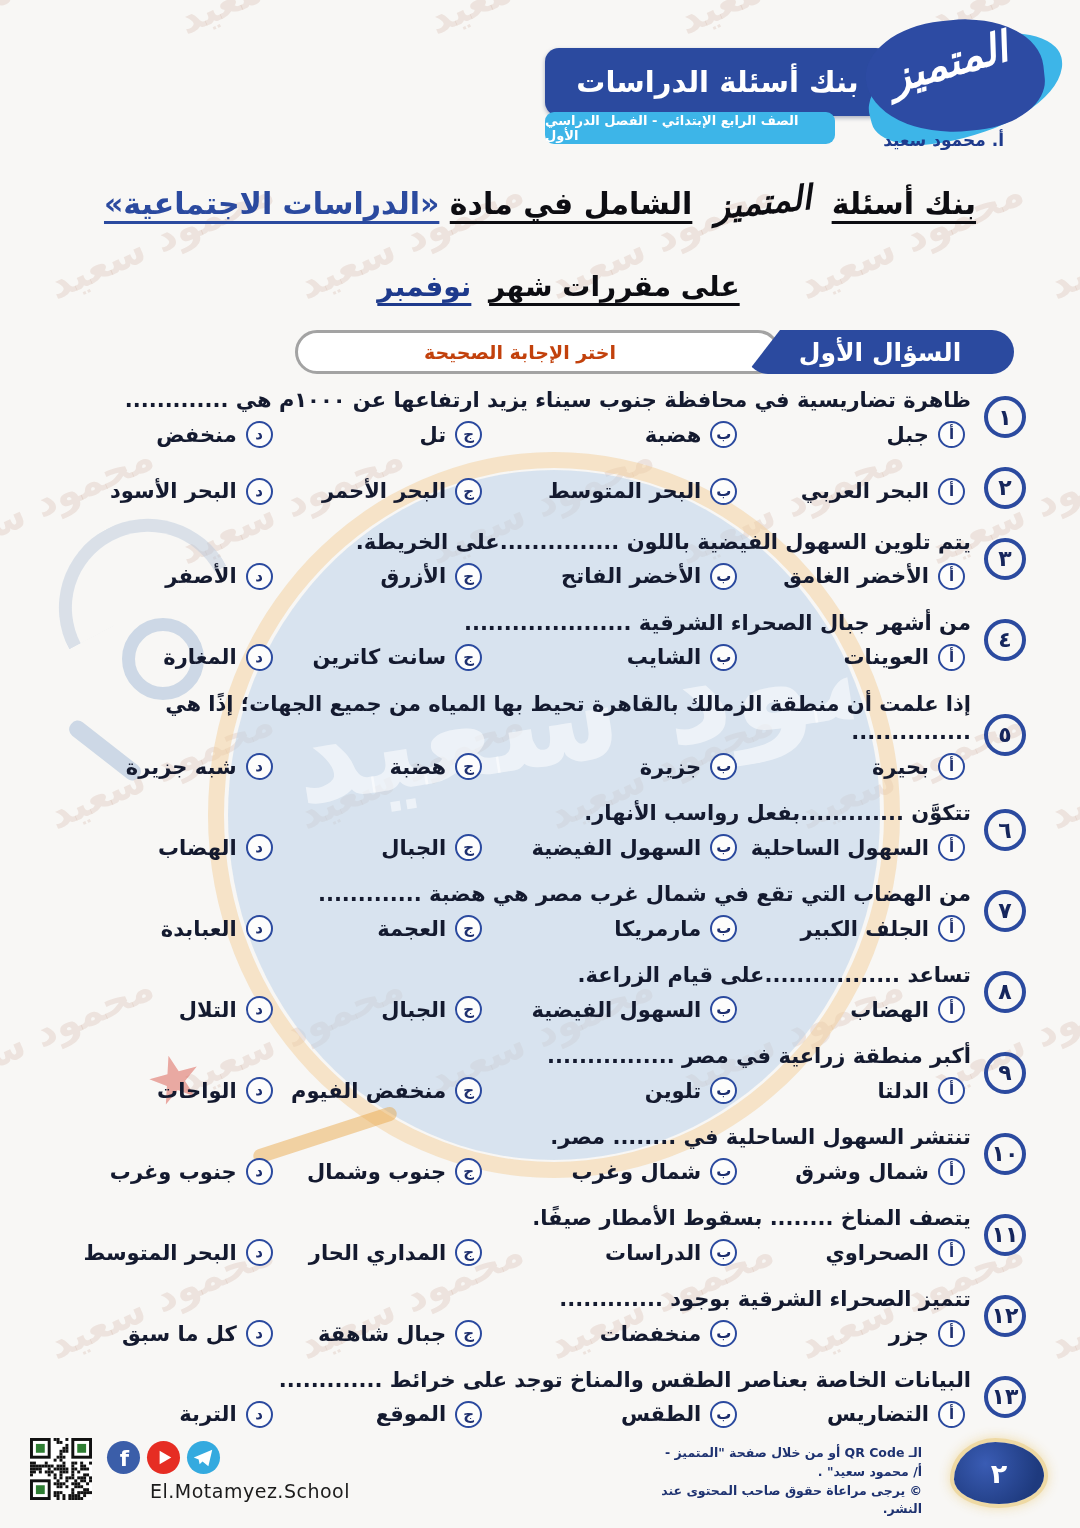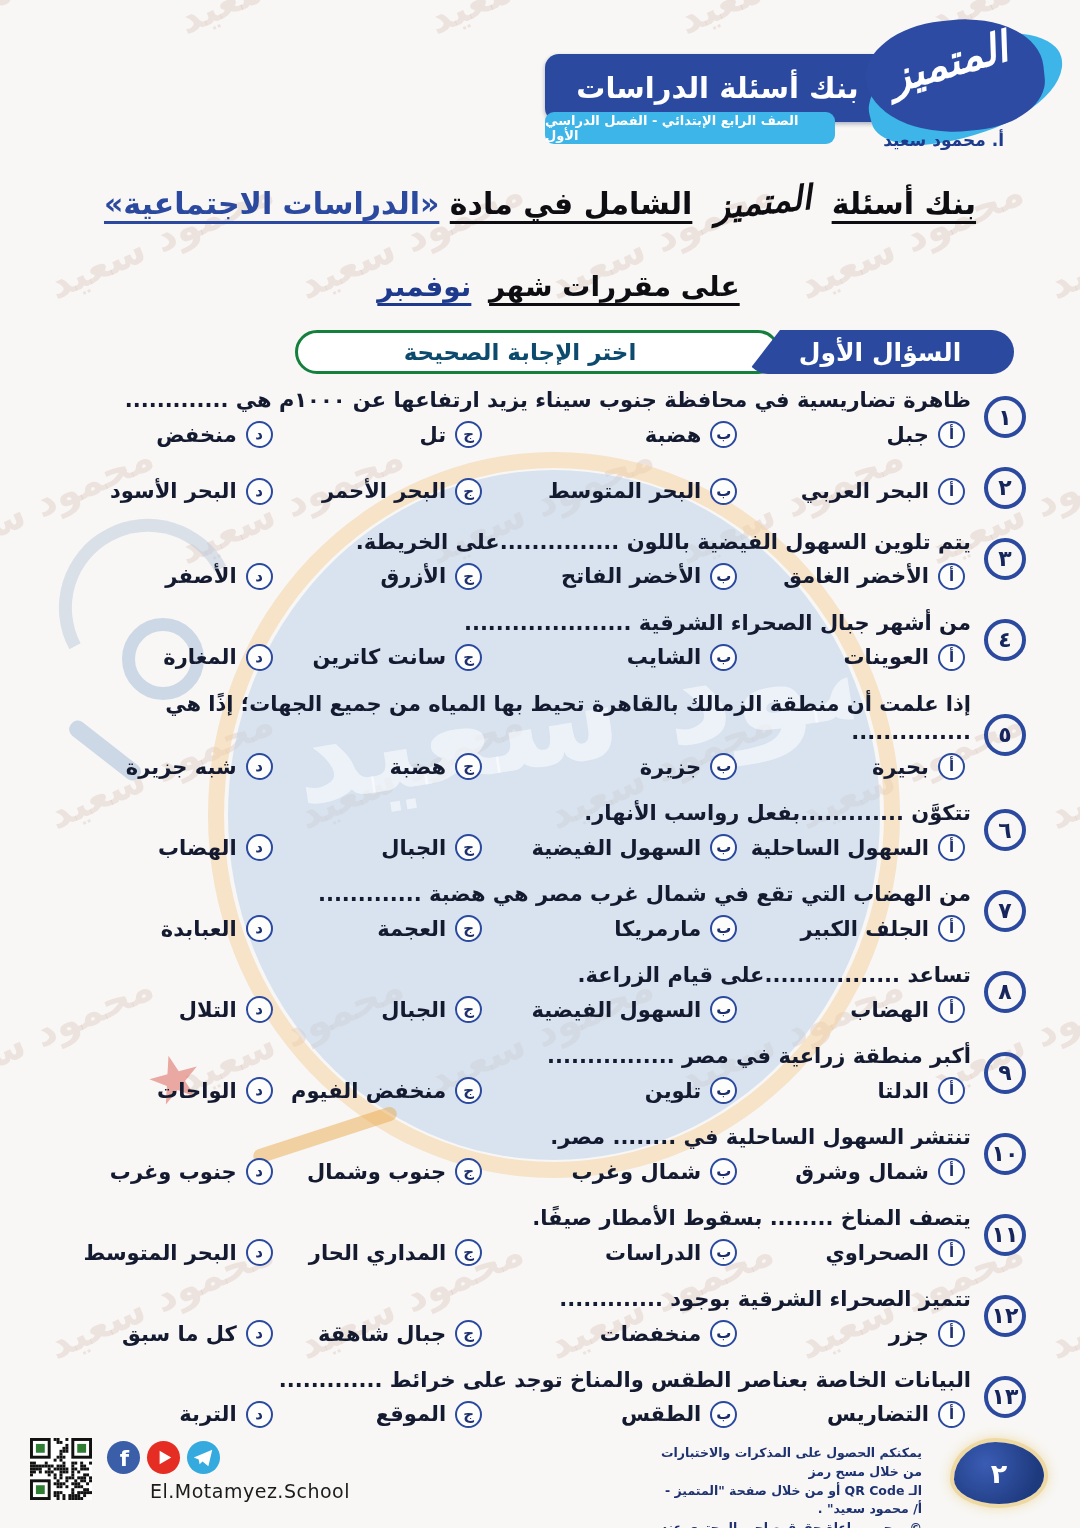--- a/index.html
+++ b/index.html
@@ -59,21 +59,21 @@
     position:absolute;left:146px;top:1042px;font-size:64px;color:#d94b3f;
     transform:rotate(-15deg);opacity:.45;
   }
   .illus .pencil{
     position:absolute;left:250px;top:1128px;width:150px;height:14px;
     background:#e8a23f;border-radius:7px;transform:rotate(-18deg);opacity:.45;
   }
   
   .hdr{position:absolute;inset:0;z-index:2;}
   .banner{
-    position:absolute;top:54px;right:190px;width:345px;height:68px;
+    position:absolute;top:48px;right:190px;width:345px;height:68px;
     background:var(--blue);border-radius:14px;
     display:flex;align-items:center;justify-content:center;
     color:#fff;font-weight:bold;font-size:29px;
     box-shadow:0 2px 4px rgba(20,40,90,.35);
   }
   .subbanner{
     position:absolute;top:112px;right:245px;width:290px;height:32px;
     background:var(--light-blue);border-radius:9px;
     display:flex;align-items:center;justify-content:center;
     color:#fff;font-weight:bold;font-size:13px;
@@ -108,23 +108,23 @@
     display:inline-block;font-style:italic;font-size:34px;margin:0 10px;
     transform:rotate(-6deg);text-decoration:none;
   }
   .title-block .subject{color:var(--blue);}
   .title-block h2{margin-top:48px;font-size:28px;font-weight:bold;color:#0d0d12;}
   .title-block .hl{color:#1e3a8c;margin-right:8px;margin-left:37px;}
   
   .section-bar{position:absolute;top:330px;left:0;right:0;height:44px;z-index:2;}
   .instr-pill{
     position:absolute;right:300px;width:485px;height:44px;
-    background:#fff;border:3px solid #15803d;border-radius:22px;
+    background:#fff;border:3px solid #a3a3a3;border-radius:22px;
     display:flex;align-items:center;justify-content:center;
-    font-size:23px;font-weight:bold;color:#0c4a6e;
+    font-size:19px;font-weight:bold;color:#c2410c;
     padding-left:20px;padding-right:55px;
   }
   .label-pill{
     position:absolute;right:66px;width:268px;height:44px;
     background:var(--blue);border-radius:22px;
     clip-path:polygon(34px 0,100% 0,100% 100%,0 100%);
     display:flex;align-items:center;justify-content:center;
     color:#fff;font-size:25px;font-weight:bold;
   }
   
@@ -769,21 +769,20 @@
         <circle cx="18" cy="18" r="17" fill="#e62d23"></circle>
         <polygon points="14,11 26,18 14,25" fill="#fff"></polygon>
       </svg>
       <svg viewBox="0 0 36 36">
         <circle cx="18" cy="18" r="17" fill="#34aadf"></circle>
         <polygon points="8,18 27,10 23,27 17,22 14,25 13,20" fill="#fff"></polygon>
       </svg>
     </div>
     <div class="handle">El.Motamyez.School</div>
     <div class="note">
-      <div>يمكنكم الحصول على المذكرات والاختبارات من خلال مسح رمز</div>
       <div>الـ QR Code أو من خلال صفحة "المتميز - أ/ محمود سعيد" .</div>
       <div>© يرجى مراعاة حقوق صاحب المحتوى عند النشر.</div>
     </div>
     <div class="page-badge">
       <span>٢</span>
     </div>
   </footer>
 
 </div>
 

